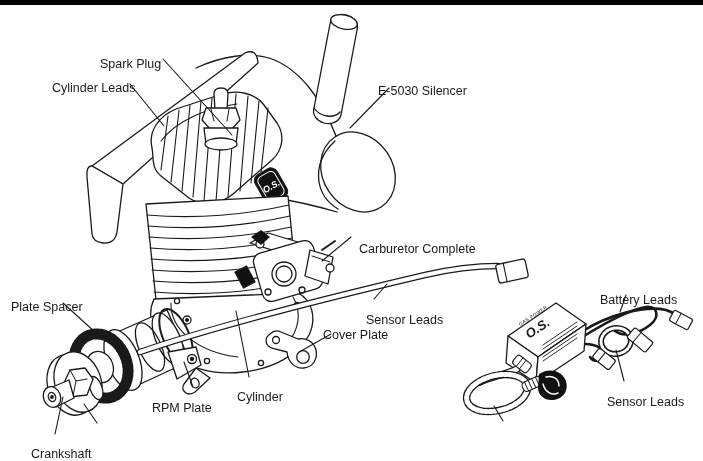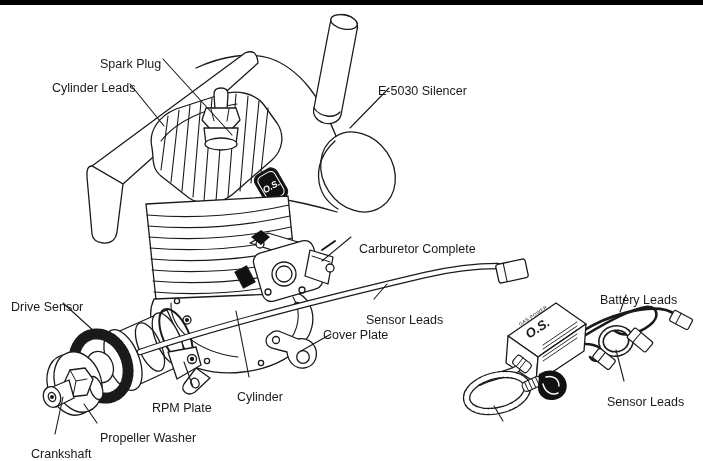--- a/index.html
+++ b/index.html
@@ -228,20 +228,19 @@
   </svg>
 
   <div class="label" style="left:100px;top:45px">Spark Plug</div>
   <div class="label" style="left:52px;top:69px">Cylinder Leads</div>
   <div class="label" style="left:378px;top:72px">E-5030 Silencer</div>
   <div class="label" style="left:359px;top:230px">
     <span>Carburetor Complete</span>
   </div>
   <div class="label" style="left:366px;top:301px">Sensor Leads</div>
   <div class="label" style="left:323px;top:316px">Cover Plate</div>
-  <div class="label" style="left:11px;top:288px">Drive Sensor</div>
+  <div class="label" style="left:11px;top:288px">Plate Spacer</div>
   <div class="label" style="left:152px;top:389px">RPM Plate</div>
   <div class="label" style="left:237px;top:378px">Cylinder</div>
-  <div class="label" style="left:100px;top:419px">Propeller Washer</div>
   <div class="label" style="left:31px;top:435px">Crankshaft</div>
   <div class="label" style="left:600px;top:281px">Battery Leads</div>
   <div class="label" style="left:607px;top:383px">Sensor Leads</div>
 </div>
 
 </body></html>

